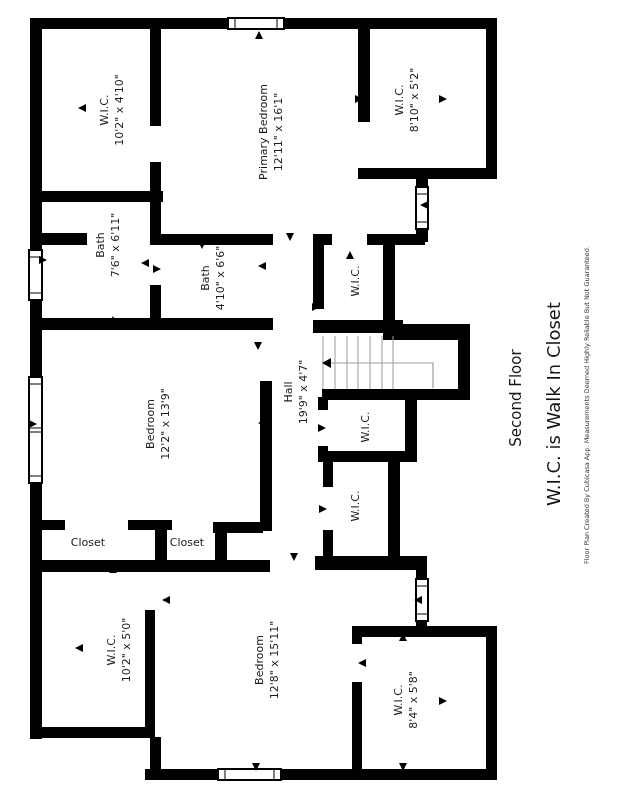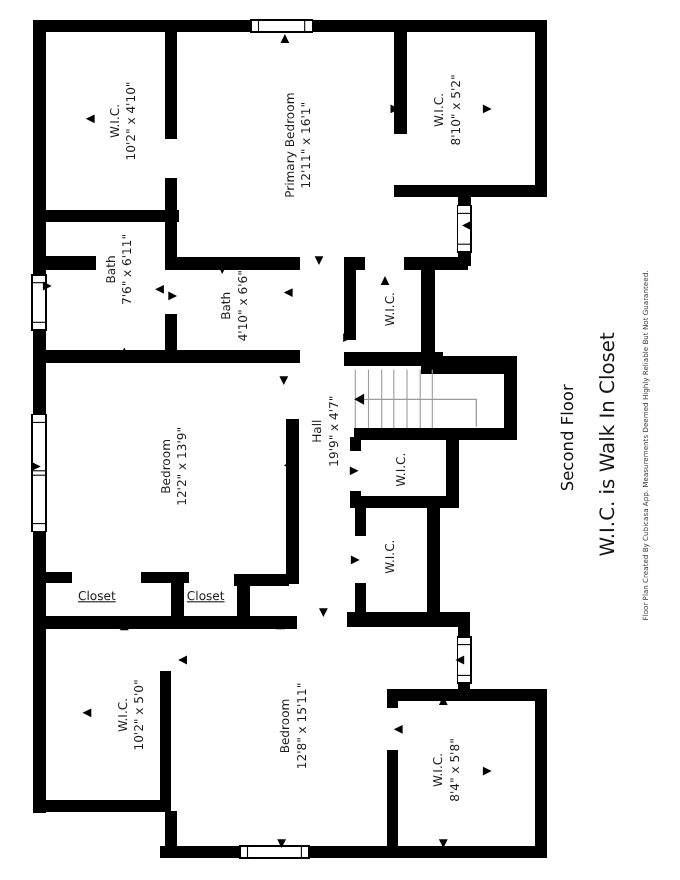--- a/index.html
+++ b/index.html
@@ -6,21 +6,21 @@
   .page {
     position:relative; width:618px; height:800px; background:#ffffff;
     font-family:"DejaVu Sans","Liberation Sans",sans-serif; overflow:hidden;
   }
   #plan-svg { position:absolute; left:0; top:0; }
   .room-label {
     position:absolute; text-align:center; white-space:nowrap;
     color:#1b1b1b; font-size:11px; line-height:1.35;
     transform:translate(-50%,-50%) rotate(-90deg);
   }
-  .room-label.horiz { transform:translate(-50%,-50%);text-decoration:underline; }
+  .room-label.horiz { transform:translate(-50%,-50%); }
   .room-label .dims { display:block; }
   .side-text {
     position:absolute; white-space:nowrap; color:#141414;
     transform:translate(-50%,-50%) rotate(-90deg);
   }
   #second-floor { left:516px; top:398px; font-size:15px; }
   #legend      { left:553px; top:404px; font-size:18px; }
   #attribution { left:587px; top:405px; font-size:6.5px; color:#3a3a3a; }
 </style>
 </head>

